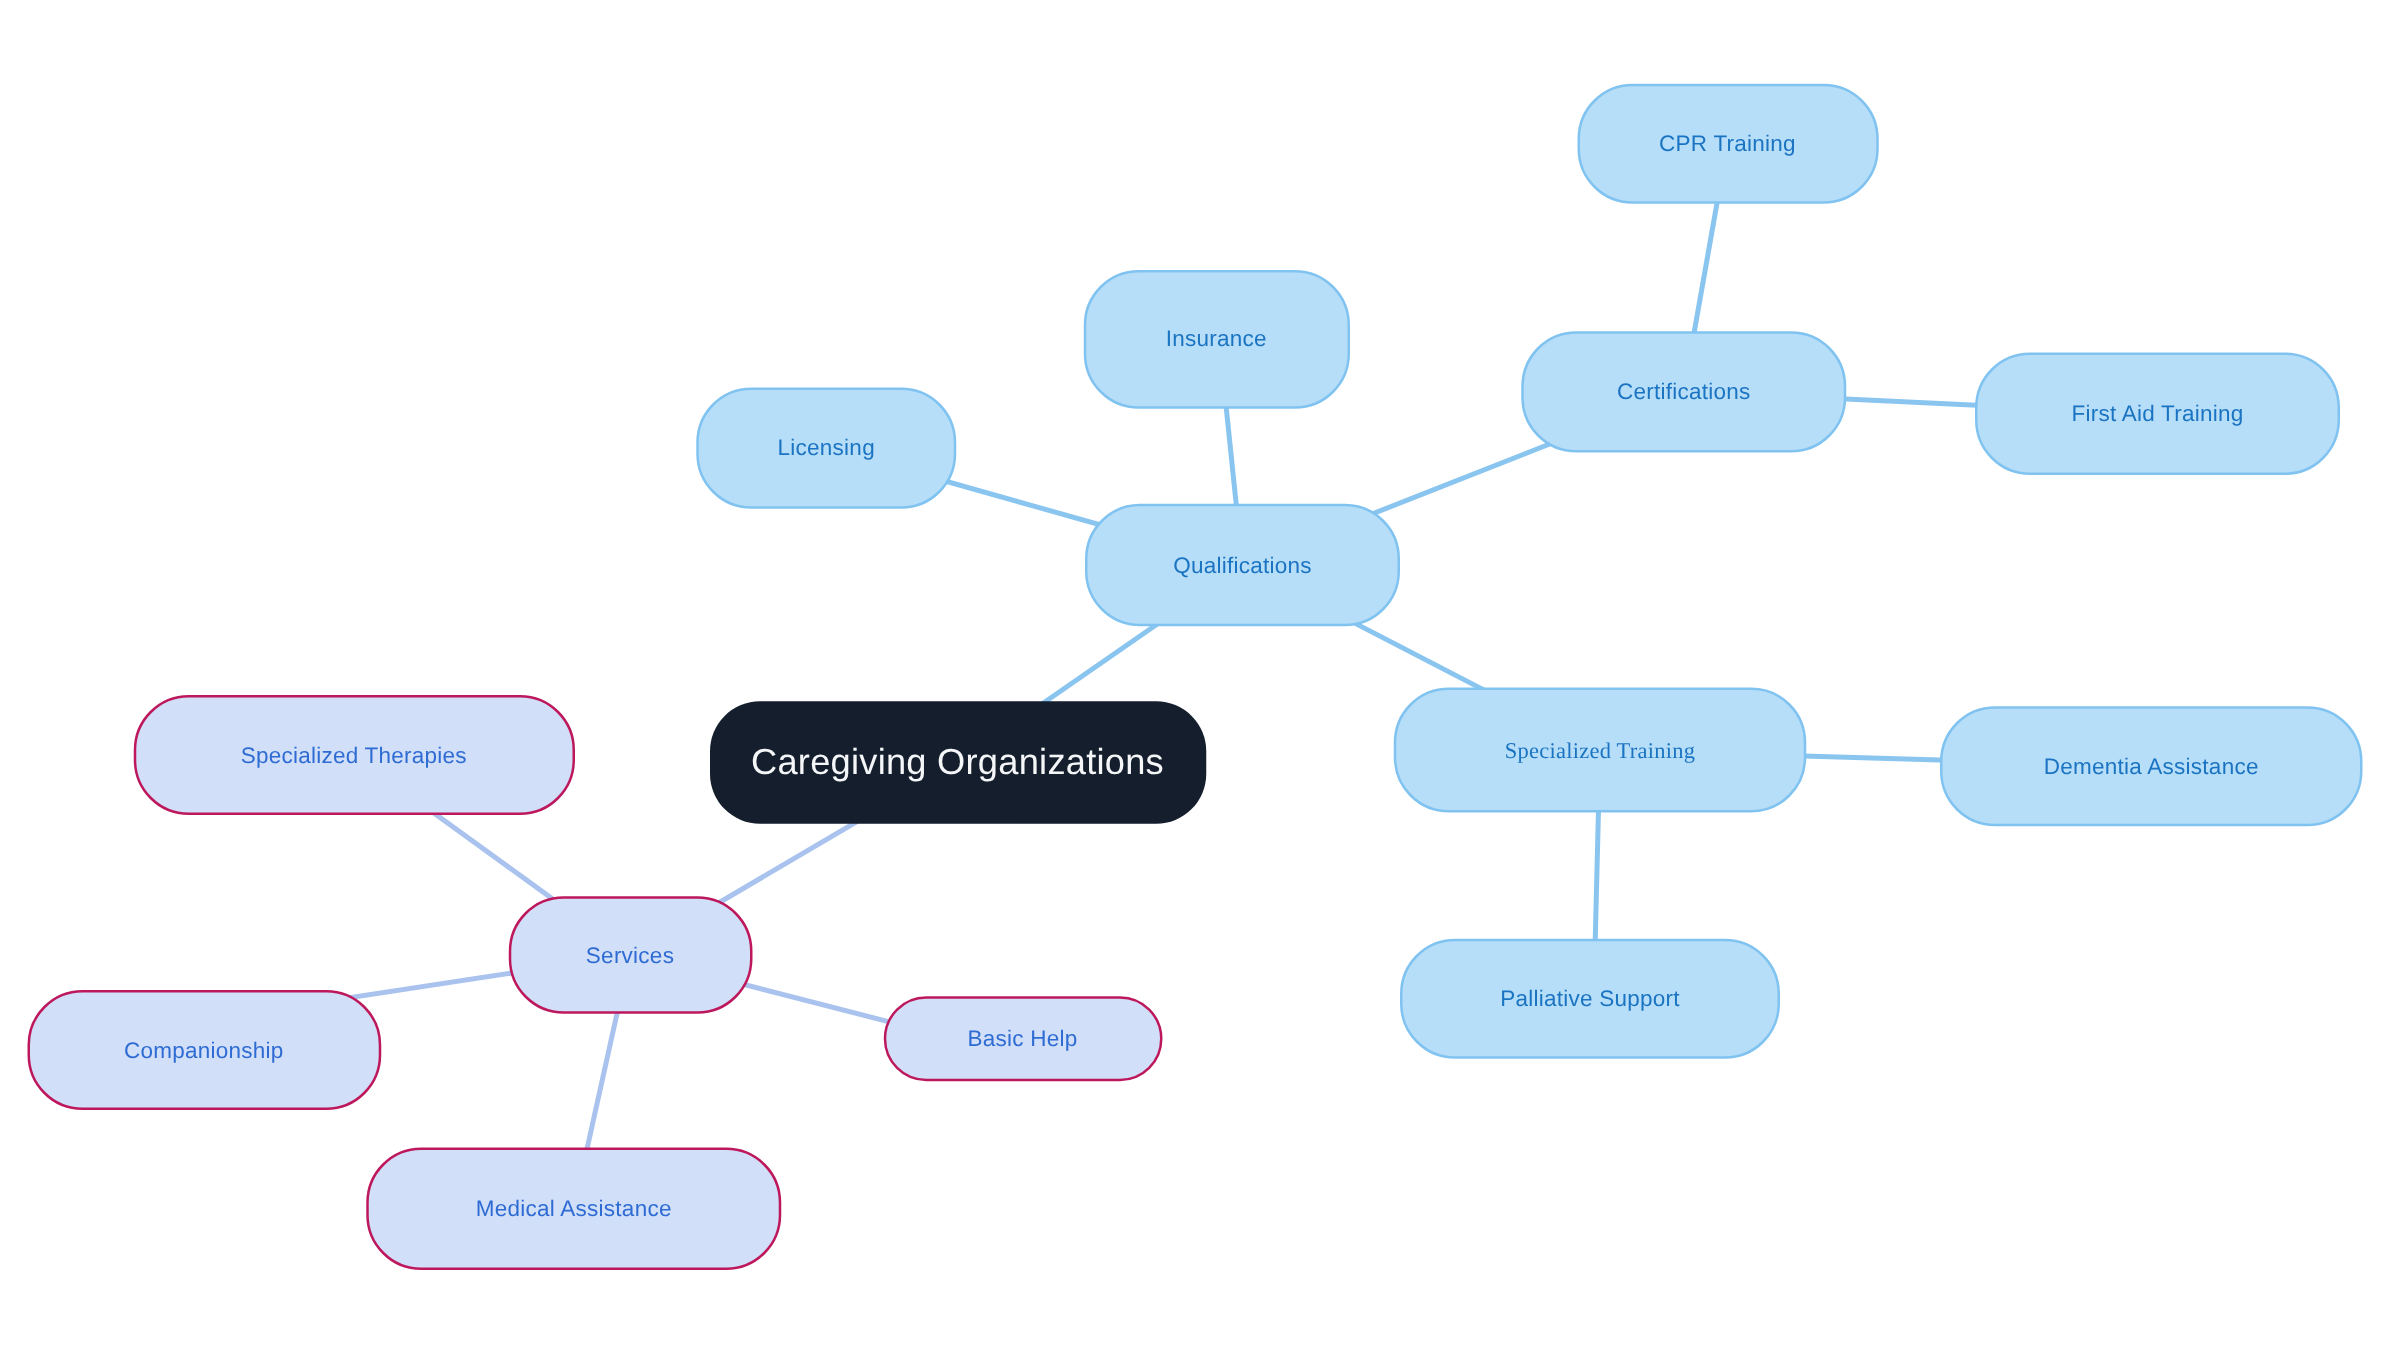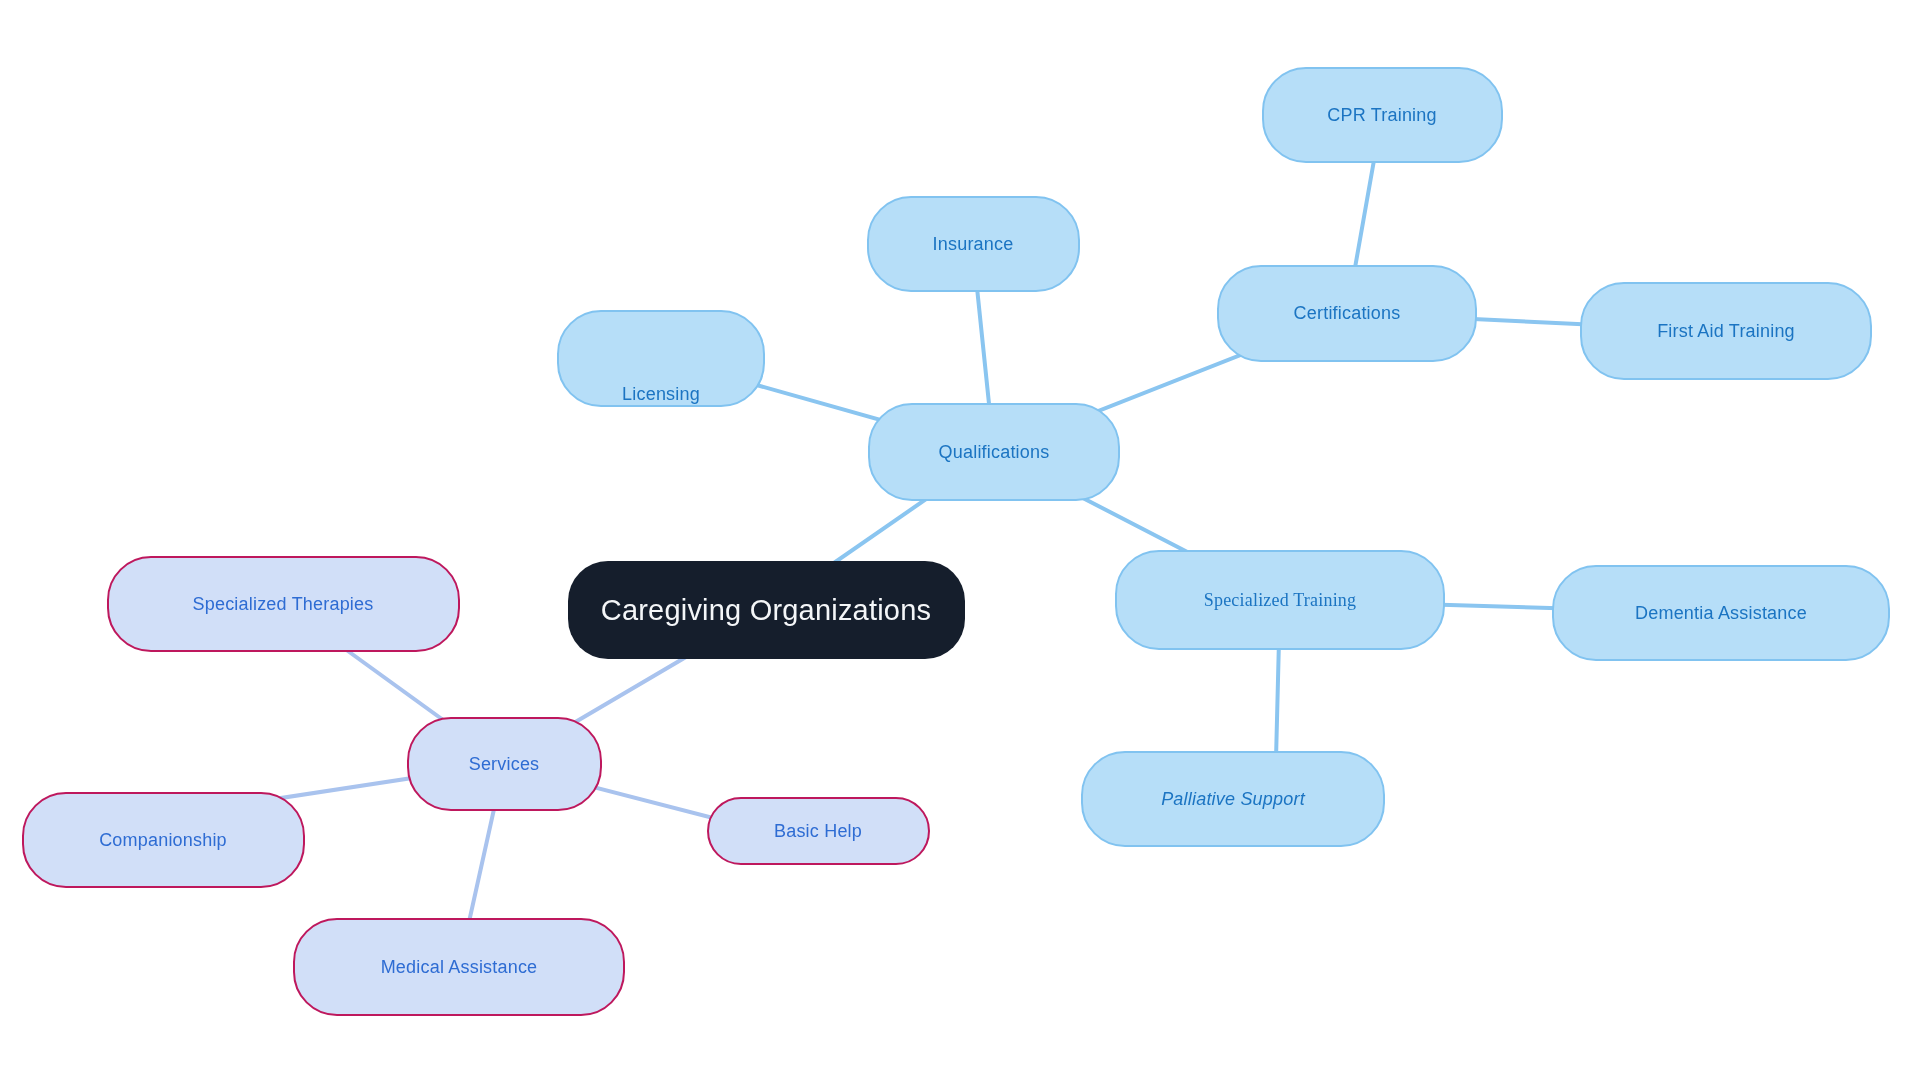--- a/index.html
+++ b/index.html
@@ -73,42 +73,42 @@
       <line x1="504" y1="764" x2="459" y2="967" stroke="#a9c3ee" stroke-width="4" stroke-linecap="round"></line>
       <line x1="504" y1="764" x2="818" y2="845" stroke="#a9c3ee" stroke-width="4" stroke-linecap="round"></line>
     </svg>
 
 <div class="node central" style="left: 567.5px; top: 561px; width: 397px; height: 98px;">
       <span>Caregiving Organizations</span>
     </div>
     <div class="node sky" style="left: 868px; top: 403px; width: 252px; height: 98px;">
       <span>Qualifications</span>
     </div>
-    <div class="node sky" style="left: 557px; top: 309.5px; width: 208px; height: 97px; align-items: flex-end;">
+    <div class="node sky" style="left: 557px; top: 309.5px; width: 208px; height: 97px;">
       <span>Licensing</span>
     </div>
-    <div class="node sky" style="left: 866.5px; top: 196px; width: 213px; height: 96px;">
+    <div class="node sky" style="left: 866.5px; top: 216px; width: 213px; height: 111px;">
       <span>Insurance</span>
     </div>
     <div class="node sky" style="left: 1217px; top: 264.5px; width: 260px; height: 97px;">
       <span>Certifications</span>
     </div>
     <div class="node sky" style="left: 1261.5px; top: 67px; width: 241px; height: 96px;">
       <span>CPR Training</span>
     </div>
     <div class="node sky" style="left: 1580px; top: 282px; width: 292px; height: 98px;">
       <span>First Aid Training</span>
     </div>
     <div class="node sky" style="left: 1115px; top: 550px; width: 330px; height: 100px; font-family: Liberation Serif, serif;">
       <span>Specialized Training</span>
     </div>
     <div class="node sky" style="left: 1552px; top: 565px; width: 338px; height: 96px; text-align: center;">
       <span>Dementia Assistance</span>
     </div>
-    <div class="node sky" style="left: 1081px; top: 751px; width: 304px; height: 96px; font-style: italic;">
+    <div class="node sky" style="left: 1120px; top: 751px; width: 304px; height: 96px;">
       <span>Palliative Support</span>
     </div>
     <div class="node peri" style="left: 406.5px; top: 717px; width: 195px; height: 94px; justify-content: center;">
       <span>Services</span>
     </div>
     <div class="node peri" style="left: 106.5px; top: 556px; width: 353px; height: 96px;">
       <span>Specialized Therapies</span>
     </div>
     <div class="node peri" style="left: 21.5px; top: 768px; width: 283px; height: 96px; margin-top: 24px;">
       <span>Companionship</span>

